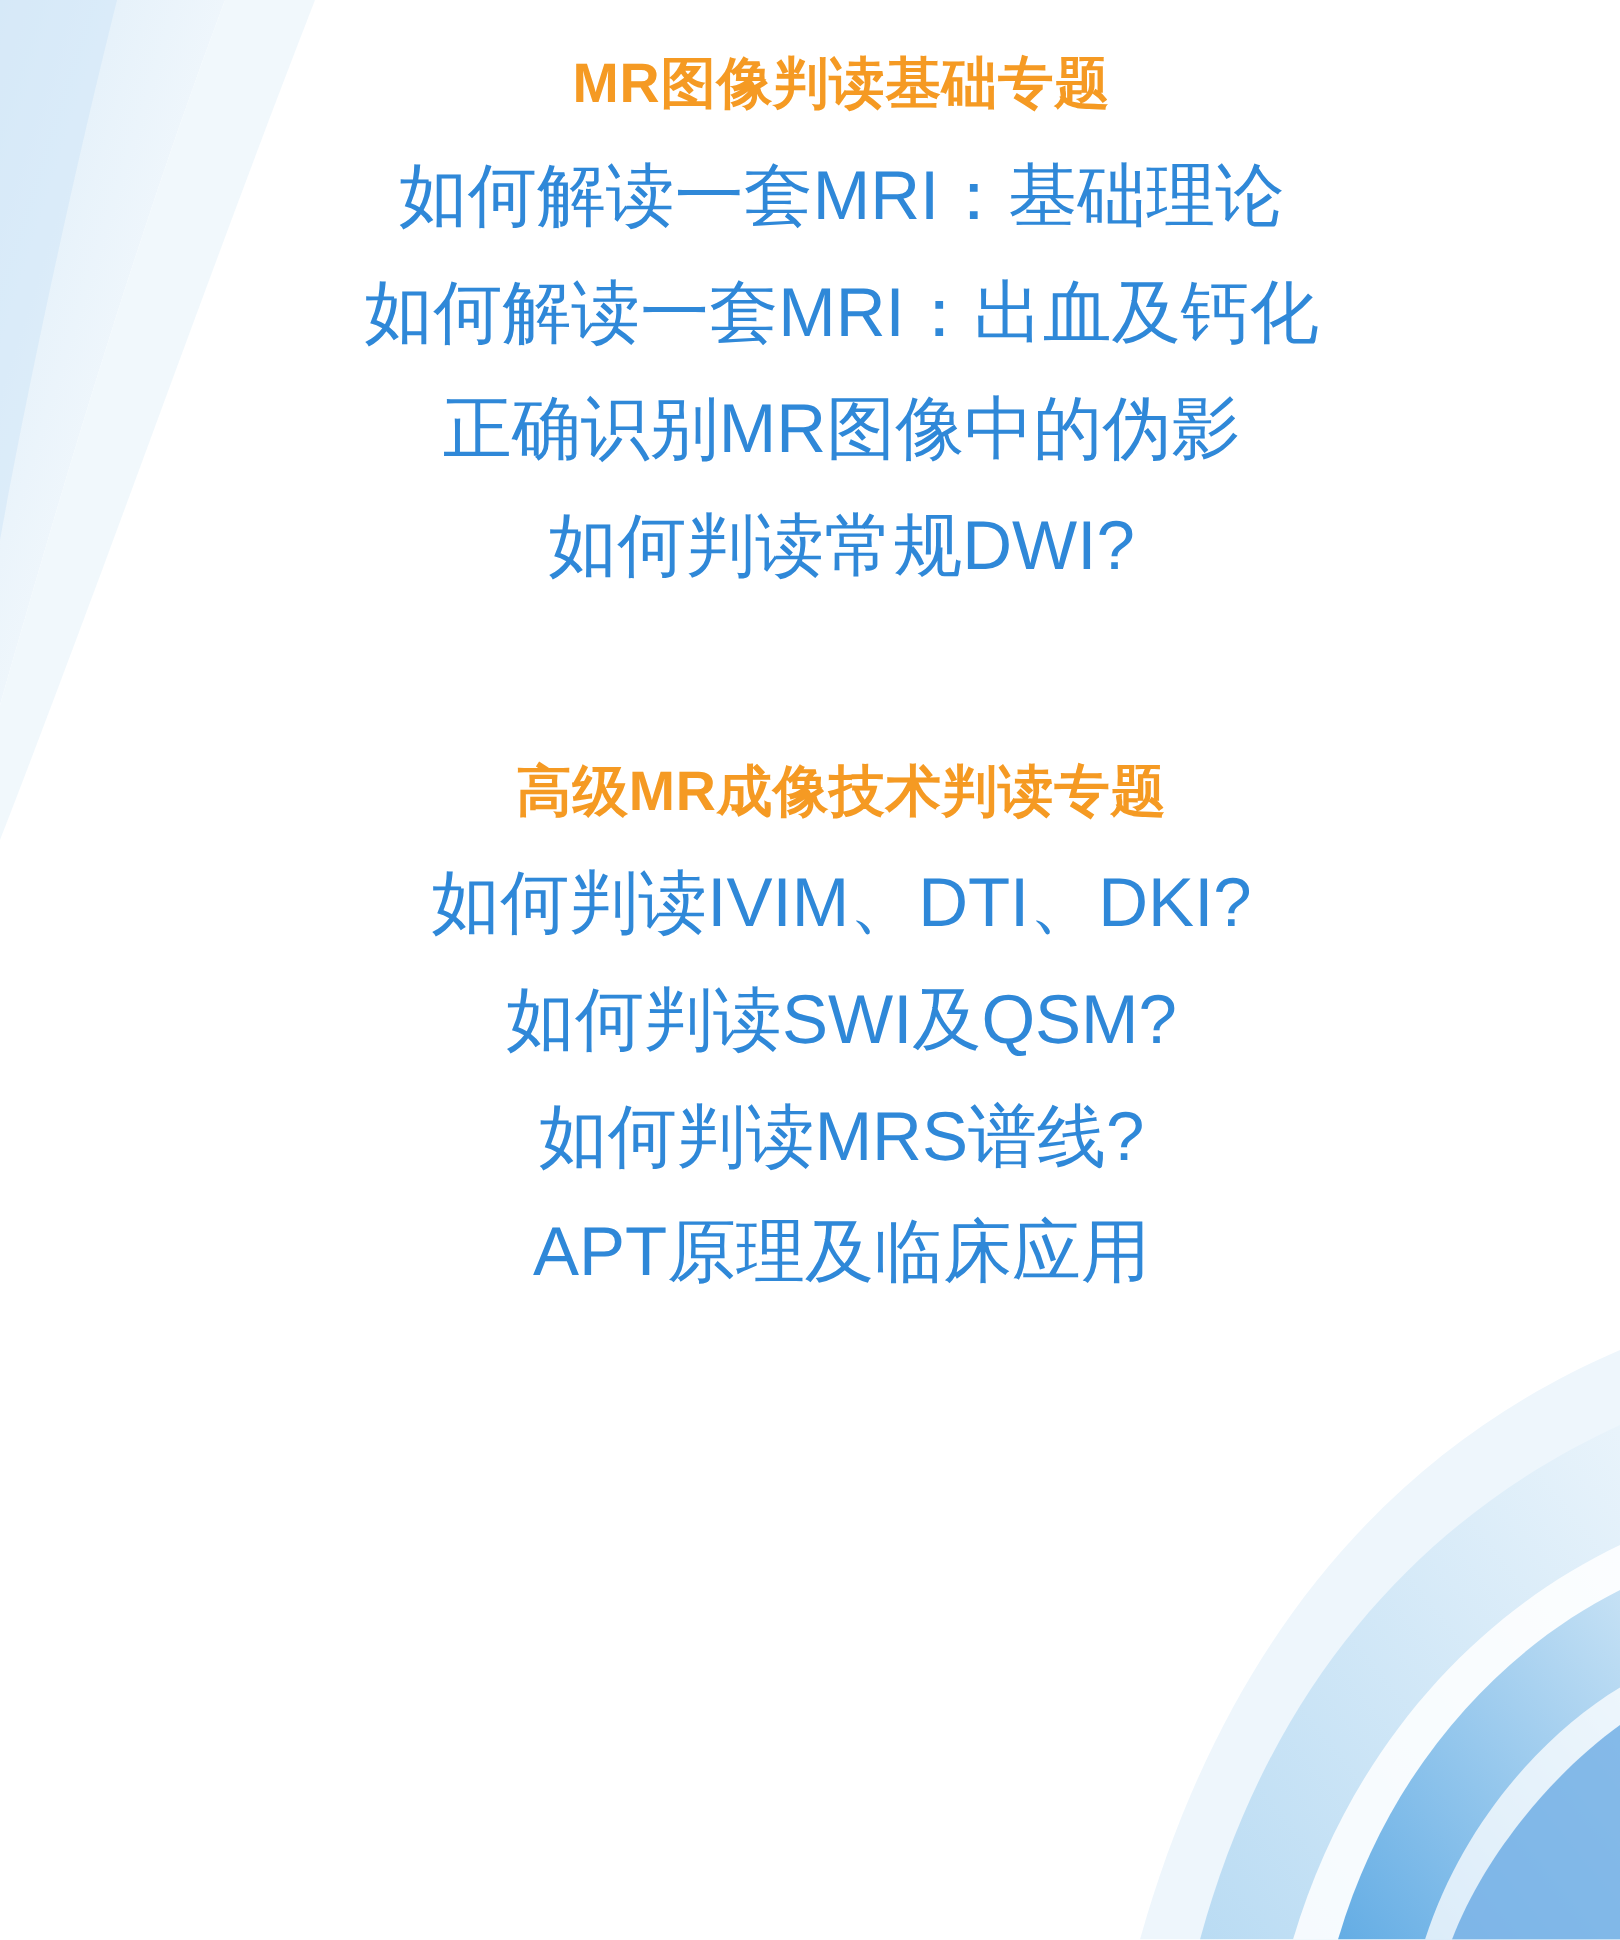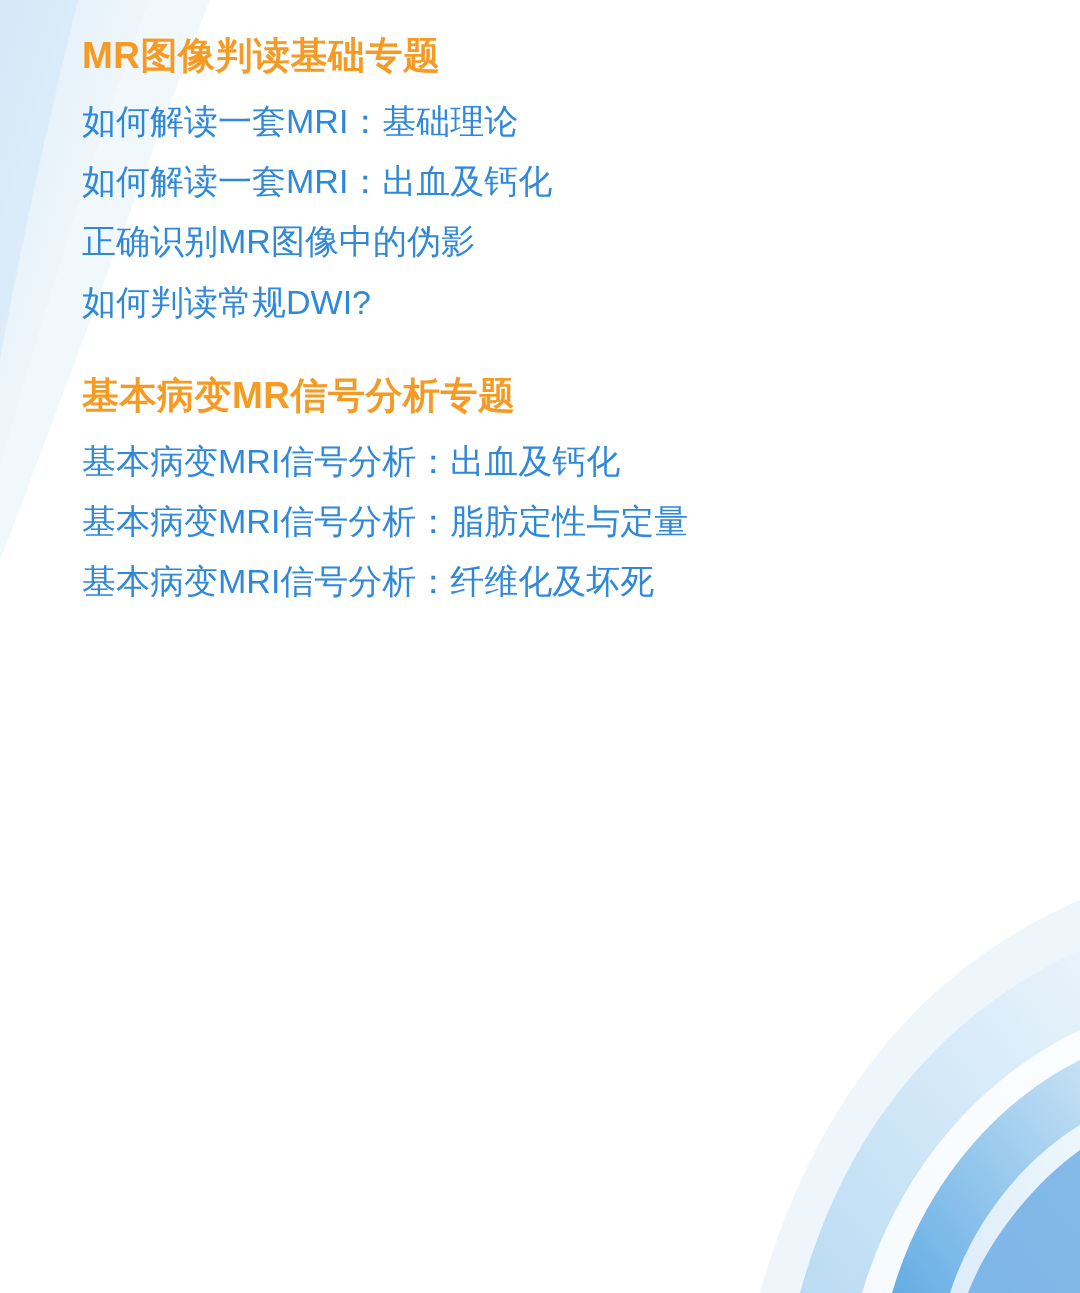--- a/index.html
+++ b/index.html
@@ -28,35 +28,36 @@
   
   #content {
     position: relative;
     z-index: 2;
     padding: 32px 40px 0 82px;
     box-sizing: border-box;
   }
 
   .section {
     margin-bottom: 0;
+    text-align: center;
   }
 
   .section-heading {
     color: #f59a23;
     font-size: 37px;
     font-weight: bold;
     letter-spacing: 0.5px;
     line-height: 1.32;
     margin: 0 0 16px 0;
     white-space: nowrap;
   }
 
   .item {
     color: #2f88d8;
-    font-size: 34px;
+    font-size: 46px;
     font-weight: 400;
     line-height: 1.45;
     margin: 0 0 11px 0;
     white-space: nowrap;
   }
 
   .gap-small { height: 34px; }
   .gap-large { height: 62px; }
 </style>
 </head>
@@ -92,20 +93,21 @@
 
 <div id="content">
     <div class="section">
       <div class="section-heading">MR图像判读基础专题</div>
       <div class="item">如何解读一套MRI：基础理论</div>
       <div class="item">如何解读一套MRI：出血及钙化</div>
       <div class="item">正确识别MR图像中的伪影</div>
       <div class="item">如何判读常规DWI?</div>
     </div>
     <div class="gap-small"></div>
+    <div class="gap-large"></div>
     <div class="section">
-      <div class="section-heading">基本病变MR信号分析专题</div>
-      <div class="item">基本病变MRI信号分析：出血及钙化</div>
-      <div class="item">基本病变MRI信号分析：脂肪定性与定量</div>
-      <div class="item">基本病变MRI信号分析：纤维化及坏死</div>
+      <div class="section-heading">高级MR成像技术判读专题</div>
+      <div class="item">如何判读IVIM、DTI、DKI?</div>
+      <div class="item">如何判读SWI及QSM?</div>
+      <div class="item">如何判读MRS谱线?</div>
+      <div class="item">APT原理及临床应用</div>
     </div>
-    <div class="gap-large"></div>
   </div>
 
 </body></html>

